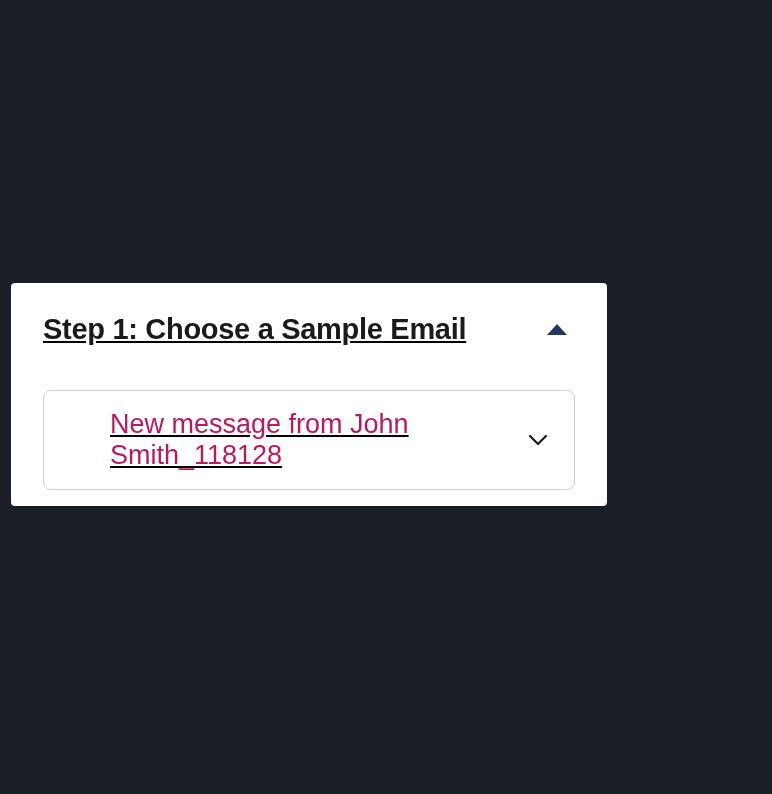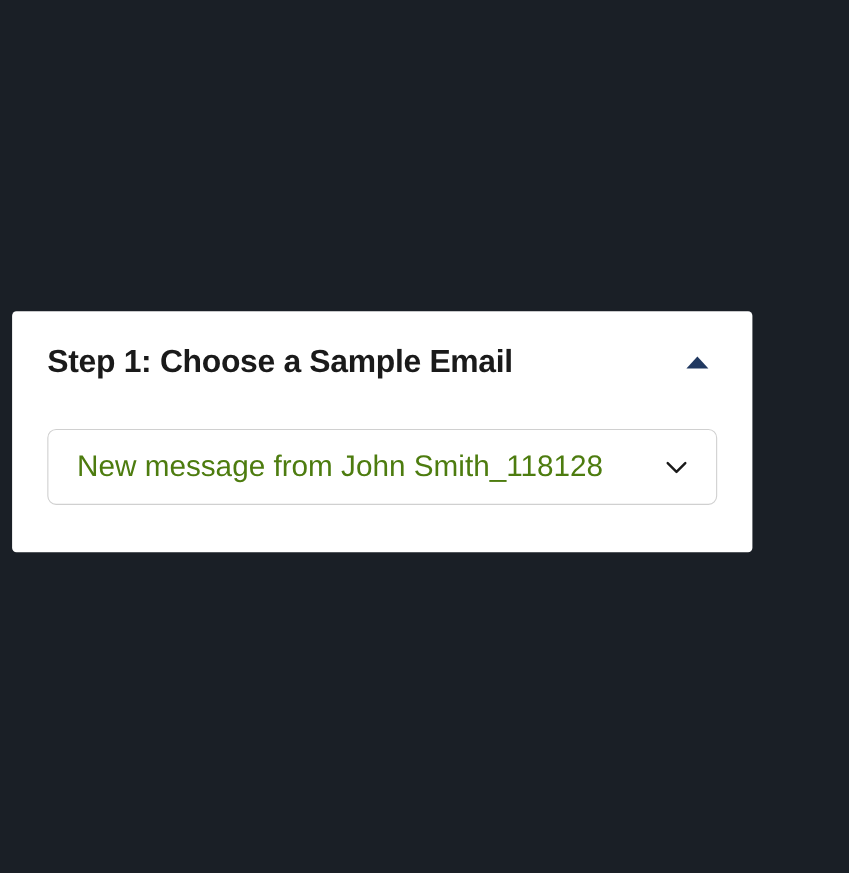--- a/index.html
+++ b/index.html
@@ -10,27 +10,28 @@
     body {
       width: 772px;
       height: 794px;
       background-color: #1a1f26;
       font-family: -apple-system, BlinkMacSystemFont, "Segoe UI", Helvetica, Arial, sans-serif;
       display: flex;
       align-items: center;
       justify-content: center;
     }
     .card {
-      width: 673px;
+      width: 596px;
       background-color: #ffffff;
       border-radius: 4px;
-      padding: 30px 32px 43px 32px;
+      padding: 30px 32px 16px 32px;
       position: absolute;
       top: 283px;
       left: 11px;
+      text-decoration: underline;
     }
     .header {
       display: flex;
       align-items: center;
       justify-content: space-between;
       margin-bottom: 44px;
     }
     .title {
       font-size: 29px;
       font-weight: 700;
@@ -52,22 +53,23 @@
       border-radius: 8px;
       padding: 18px 26px;
       display: flex;
       align-items: center;
       justify-content: space-between;
       cursor: pointer;
       background-color: #ffffff;
     }
     .dropdown-text {
       font-size: 27px;
-      color: #4d7c0f;
+      color: #be185d;
       font-weight: 400;
+      margin-left: 40px;
     }
     .chevron-down {
       flex-shrink: 0;
       margin-left: 12px;
     }
     .chevron-down svg {
       width: 20px;
       height: 12px;
       display: block;
     }

